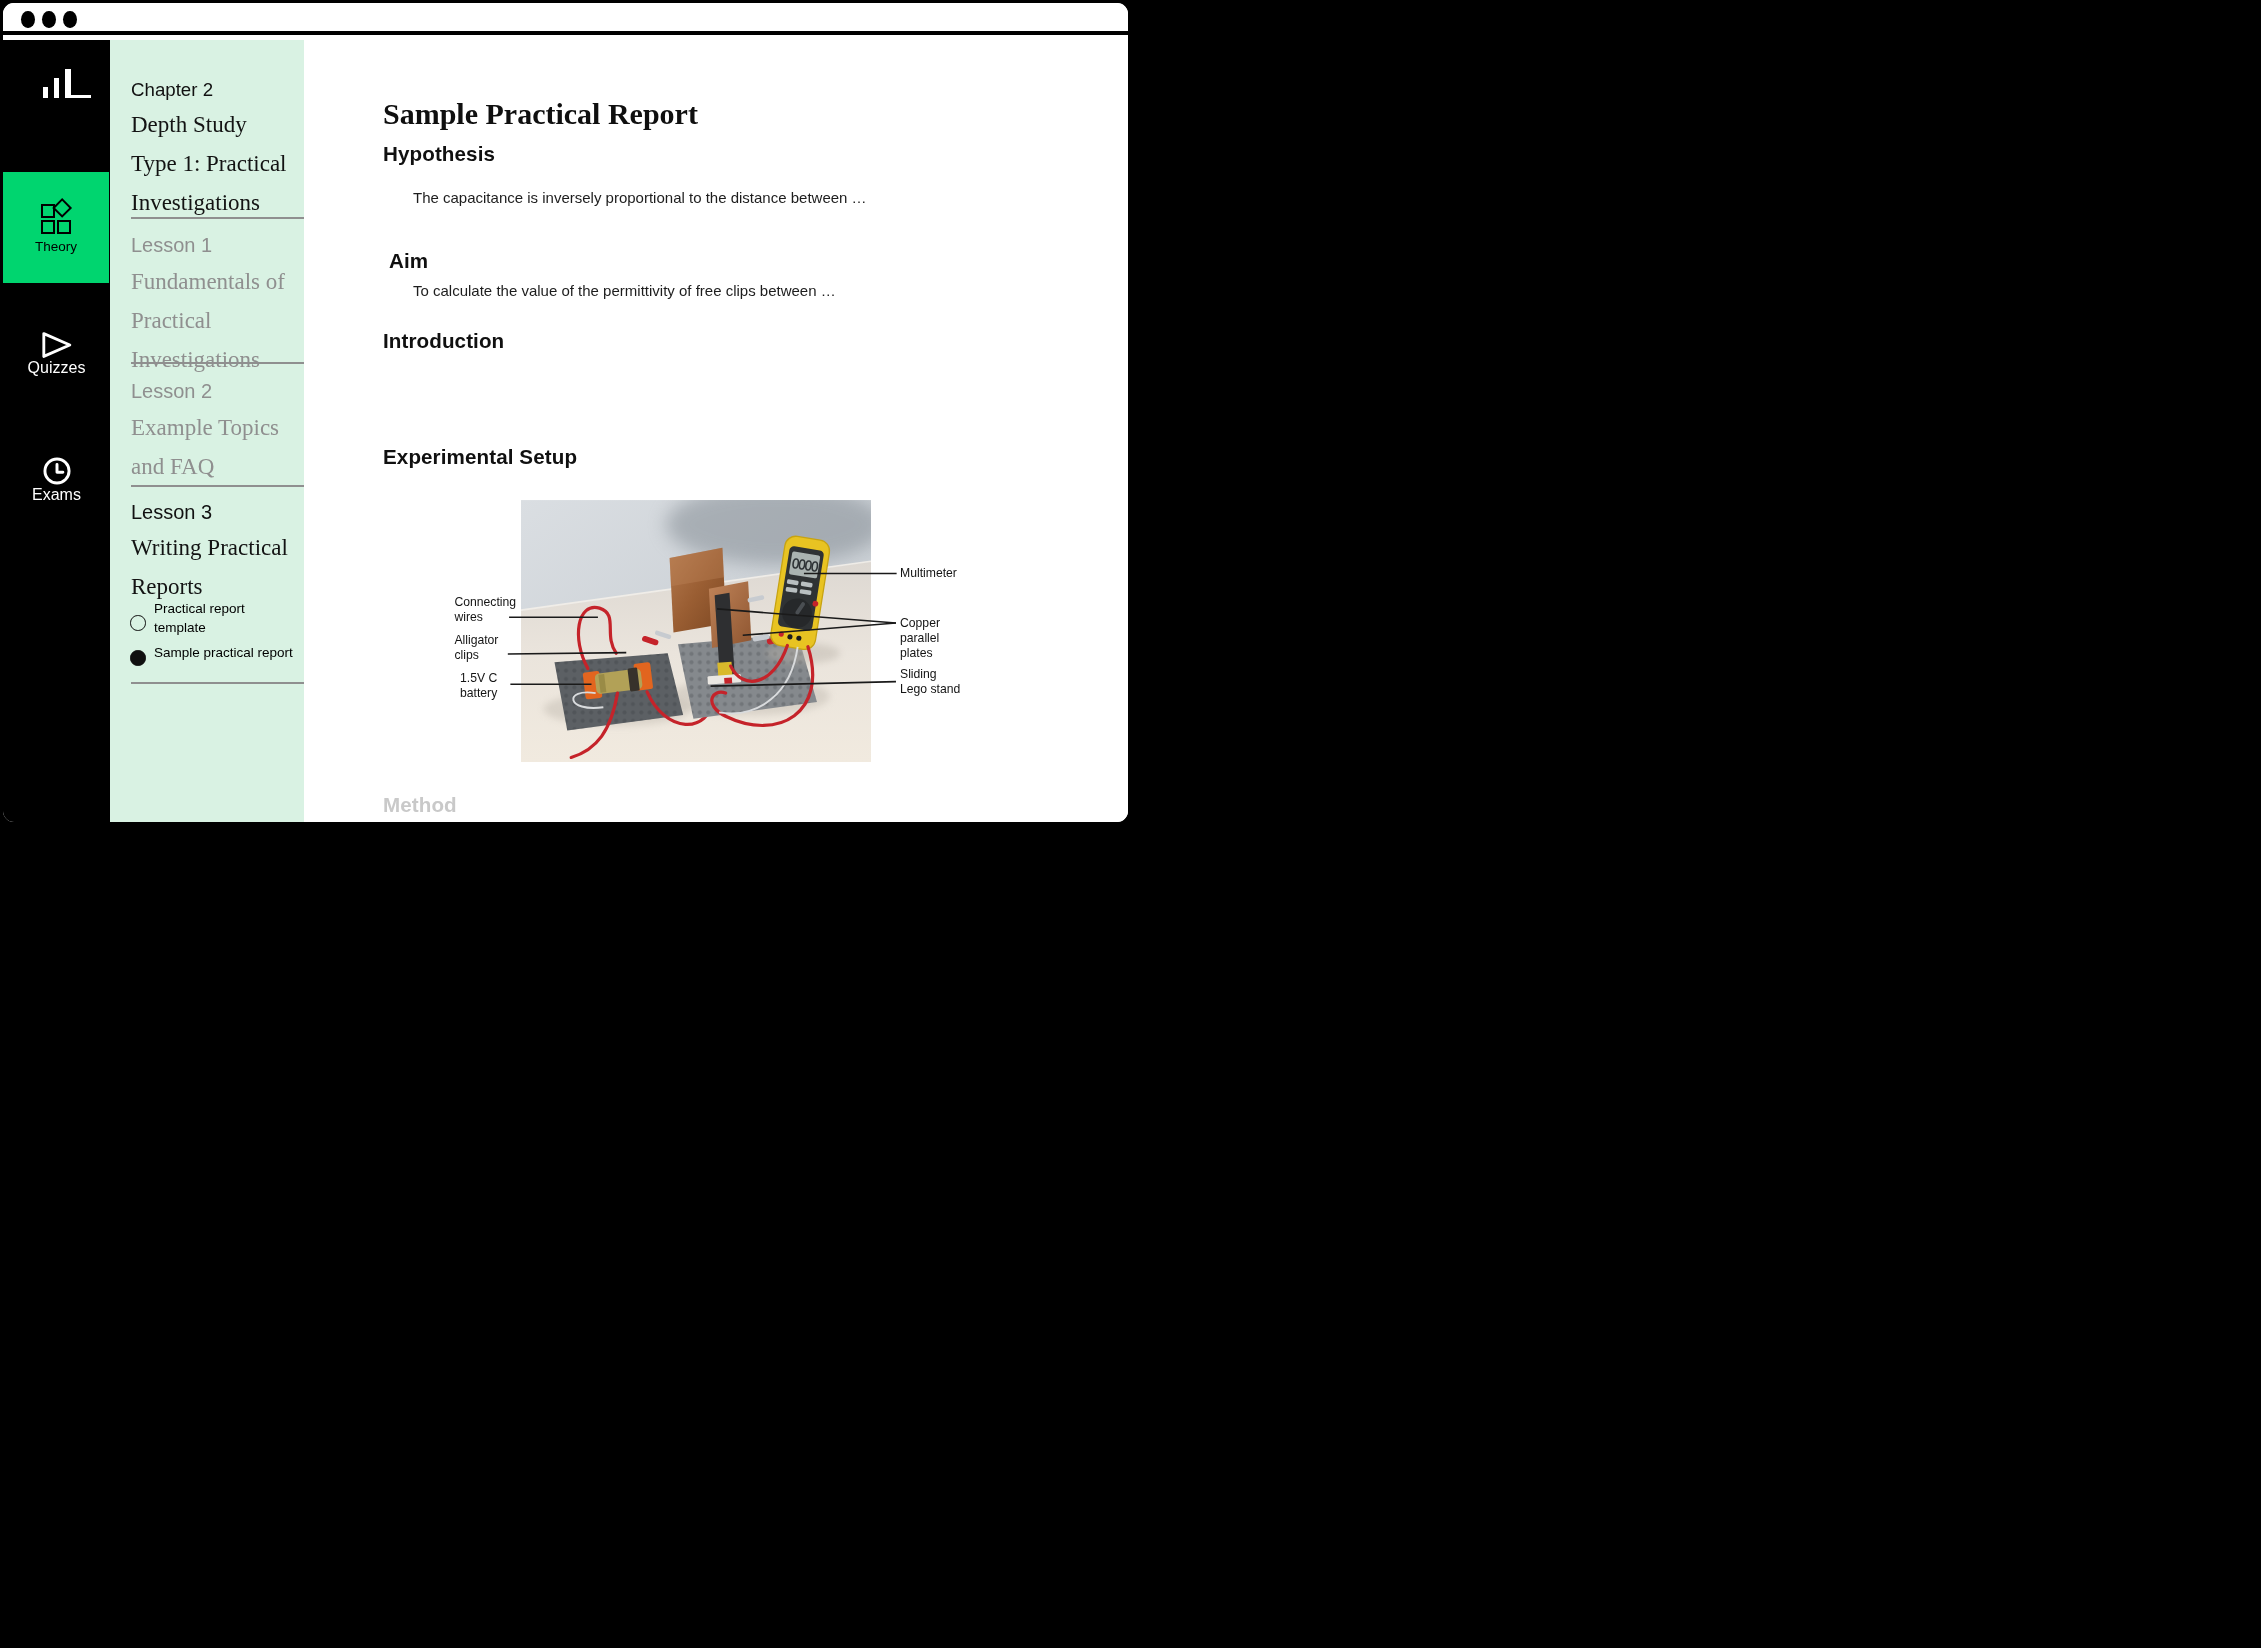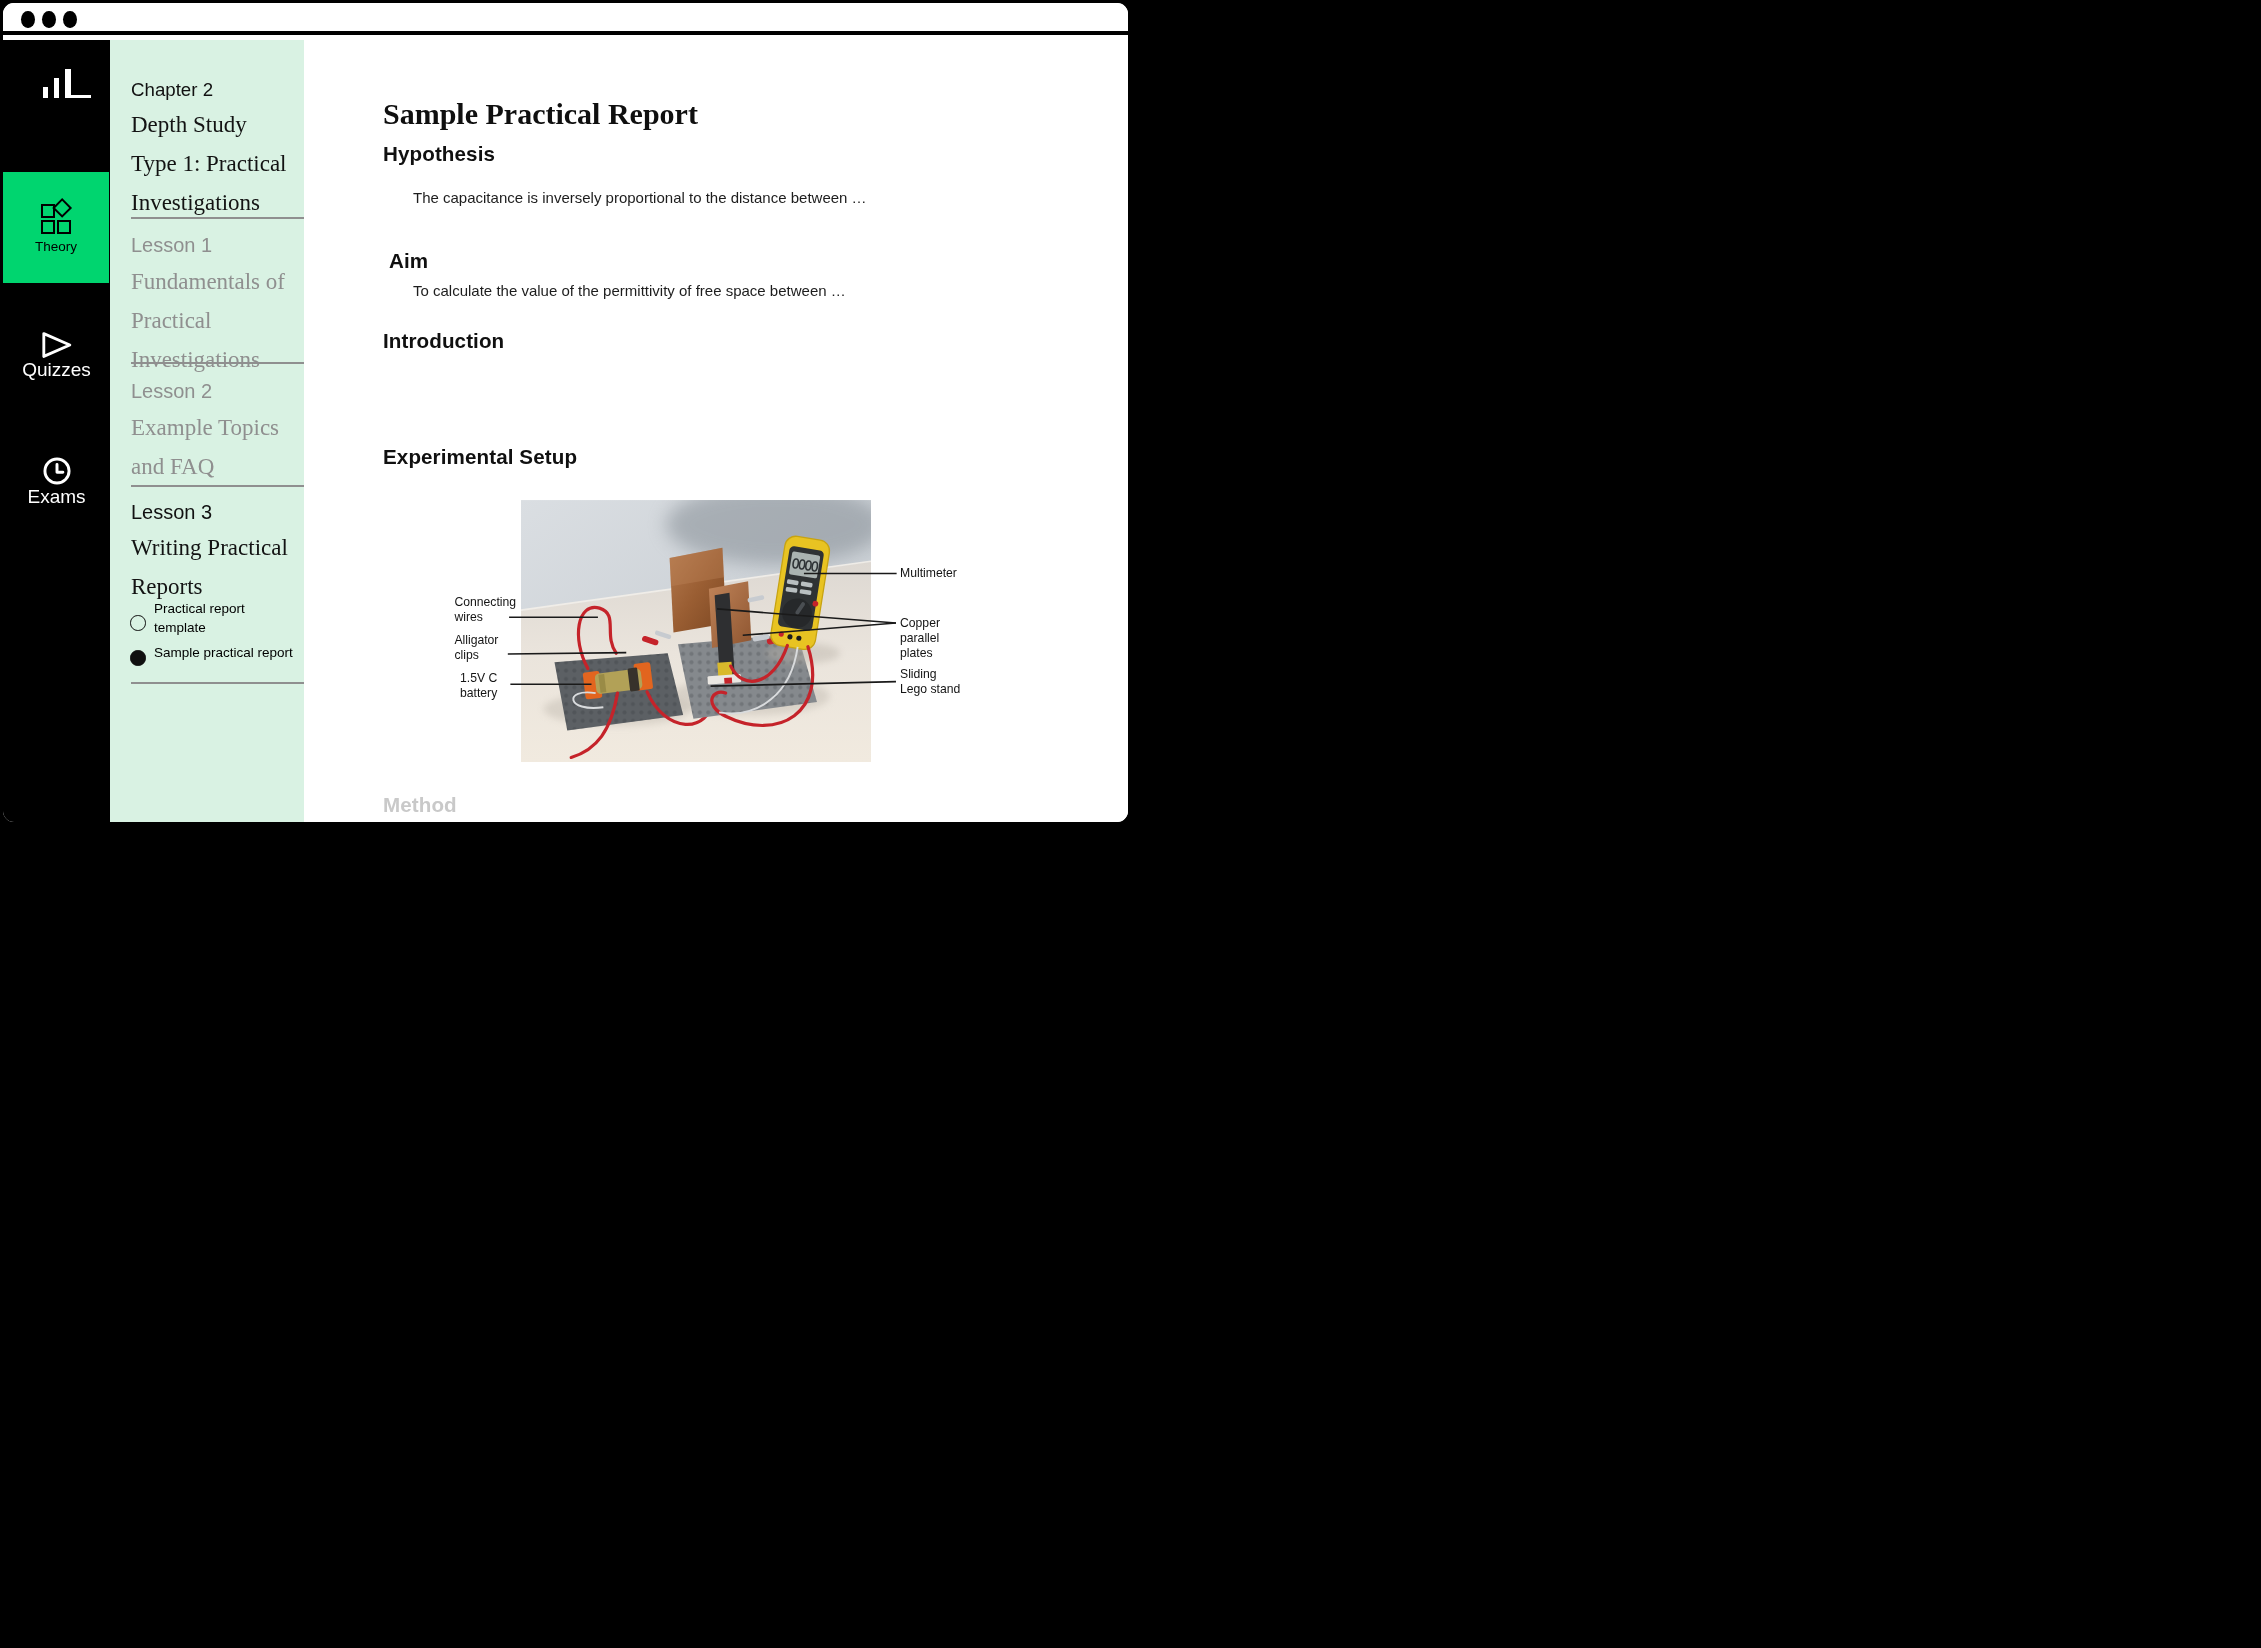--- a/index.html
+++ b/index.html
@@ -28,21 +28,21 @@
   .widgets{position:absolute;left:38px;top:32px;width:30px;height:30px;}
   .widgets i{position:absolute;width:10.3px;height:10.3px;border:2.6px solid #000;}
   .widgets .tl{left:0;top:0;}
   .widgets .bl{left:0;top:15.5px;}
   .widgets .br{left:15.5px;top:15.5px;}
   .widgets .rot{left:13.5px;top:-2.6px;transform:rotate(45deg);}
   .tile-label{position:absolute;left:0;top:67px;width:106px;text-align:center;
               font-size:13.5px;color:#000;}
 
   .rail-item{position:absolute;left:0;width:107px;text-align:center;cursor:pointer;}
-  .rail-item .rlabel{display:block;font-size:19px;color:#fff;}
+  .rail-item .rlabel{display:block;font-size:16px;color:#fff;}
   .q-item{top:291px;}
   .e-item{top:416px;}
   .rail-icon{display:block;margin:0 auto;}
 
   
   .panel{position:relative;width:194px;flex:none;background:#d9f2e3;color:#141414;}
   .panel .abs{position:absolute;left:21px;}
   .chap-label{top:39px;font-size:18.7px;color:#111;}
   .serif-title{font-family:"Liberation Serif",serif;font-size:23px;line-height:39px;
                white-space:pre-line;color:#131313;}
@@ -168,21 +168,21 @@
       <div class="pdiv" style="top:642px"></div>
     </aside>
 
     <section class="content">
       <h1 class="page-title">Sample Practical Report</h1>
 
       <div class="h2 hyp-h">Hypothesis</div>
       <div class="body-text hyp-b">The capacitance is inversely proportional to the distance between …</div>
 
       <div class="h2 aim-h">Aim</div>
-      <div class="body-text aim-b">To calculate the value of the permittivity of free space between …</div>
+      <div class="body-text aim-b">To calculate the value of the permittivity of free clips between …</div>
 
       <div class="h2 intro-h">Introduction</div>
 
       <div class="h2 exp-h">Experimental Setup</div>
 
       <div class="figure">
         <div class="fig-label fl1">Connecting
 wires</div>
         <div class="fig-label fl2">Alligator
 clips</div>

